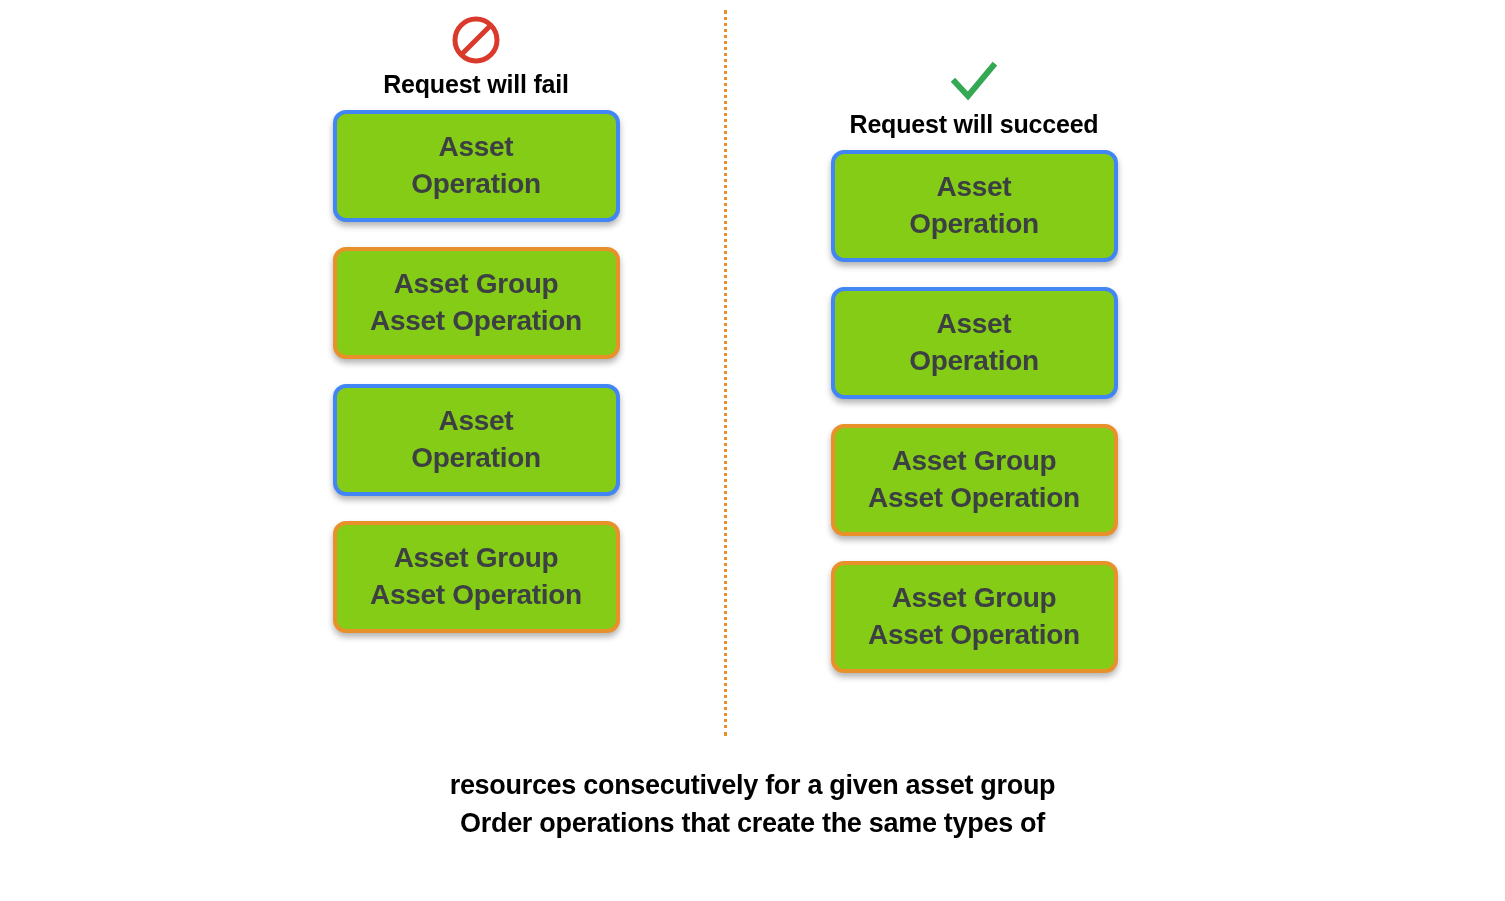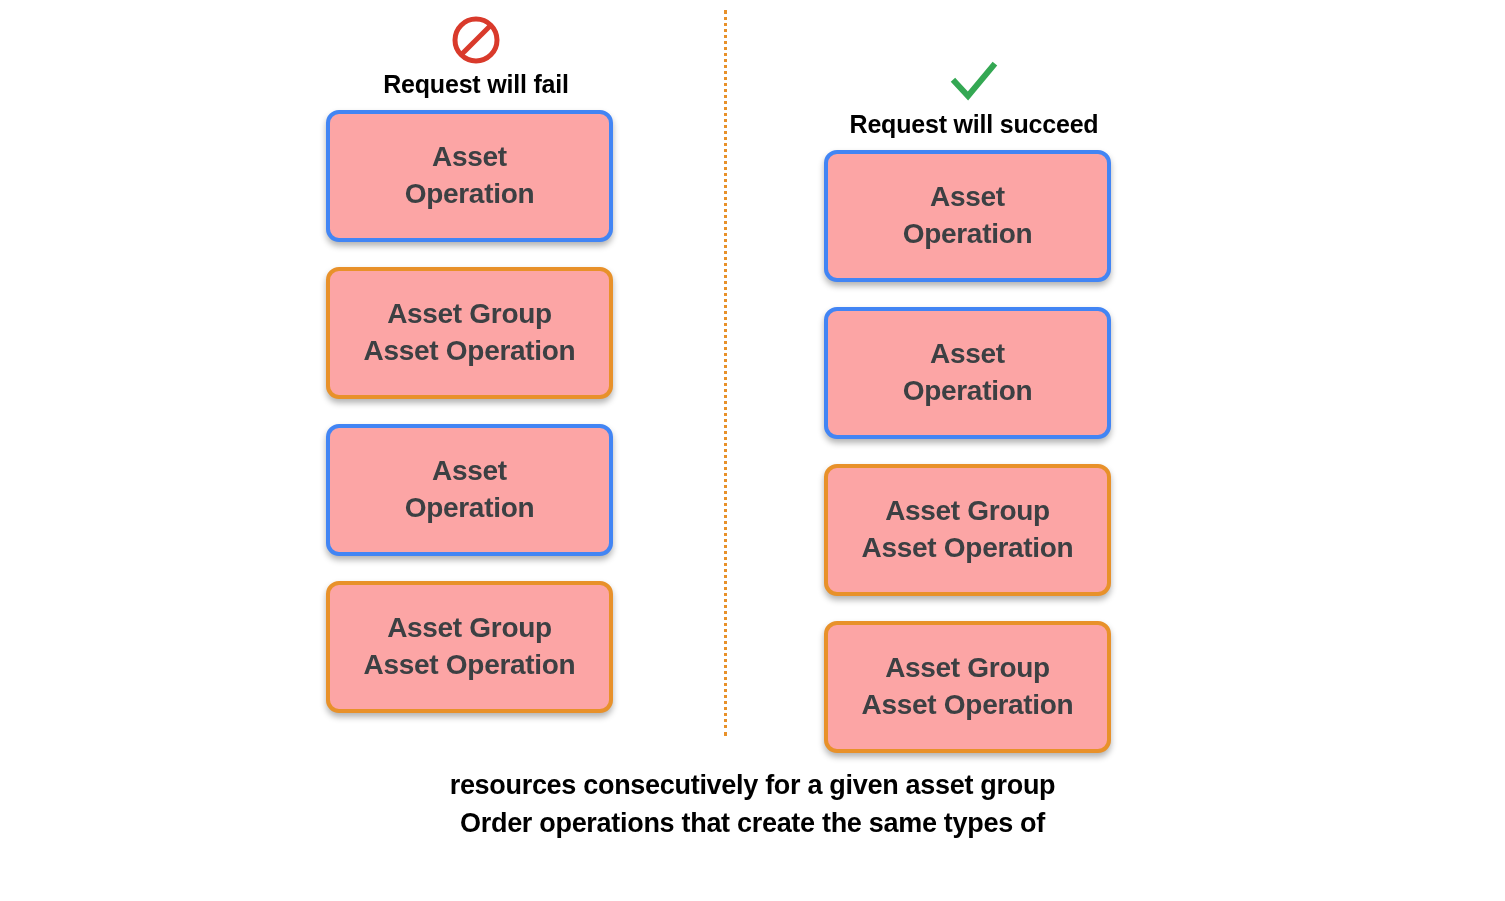--- a/index.html
+++ b/index.html
@@ -30,20 +30,21 @@
     border-left: 3px dotted #e8912a;
   }
 
   
   .column {
     position: absolute;
     top: 0;
     width: 300px;
     display: flex;
     flex-direction: column;
+    align-items: center;
   }
   .column.left  { left: 326px; }
   .column.right { left: 824px; margin-top: 40px; }
 
   
   .col-header {
     display: flex;
     flex-direction: column;
     align-items: center;
     padding-top: 14px;
@@ -65,23 +66,23 @@
   
   .box-stack {
     margin-top: 11px;
     display: flex;
     flex-direction: column;
     gap: 25px;
   }
 
   .op-box {
     width: 287px;
-    height: 132px;
+    height: 112px;
     box-sizing: border-box;
-    background: #fca5a5;
+    background: #84cc16;
     border-radius: 13px;
     border: 4px solid #4285f4;
     display: flex;
     flex-direction: column;
     align-items: center;
     justify-content: center;
     box-shadow: 0 4px 6px rgba(0,0,0,0.30);
   }
   .op-box.kind-orange { border-color: #e8912a; }
   .op-box.kind-blue   { border-color: #4285f4; }

